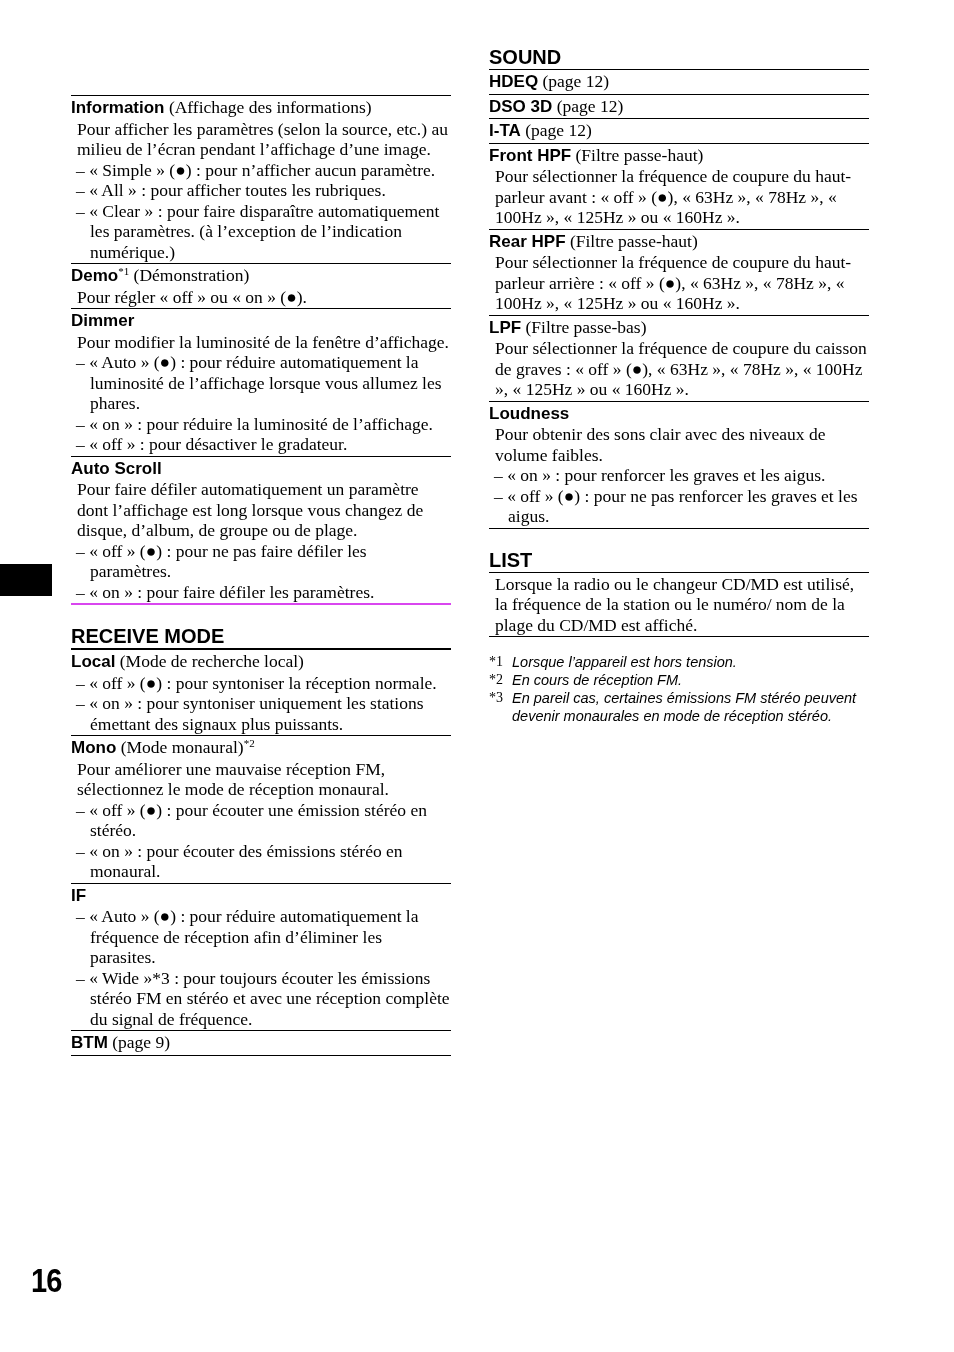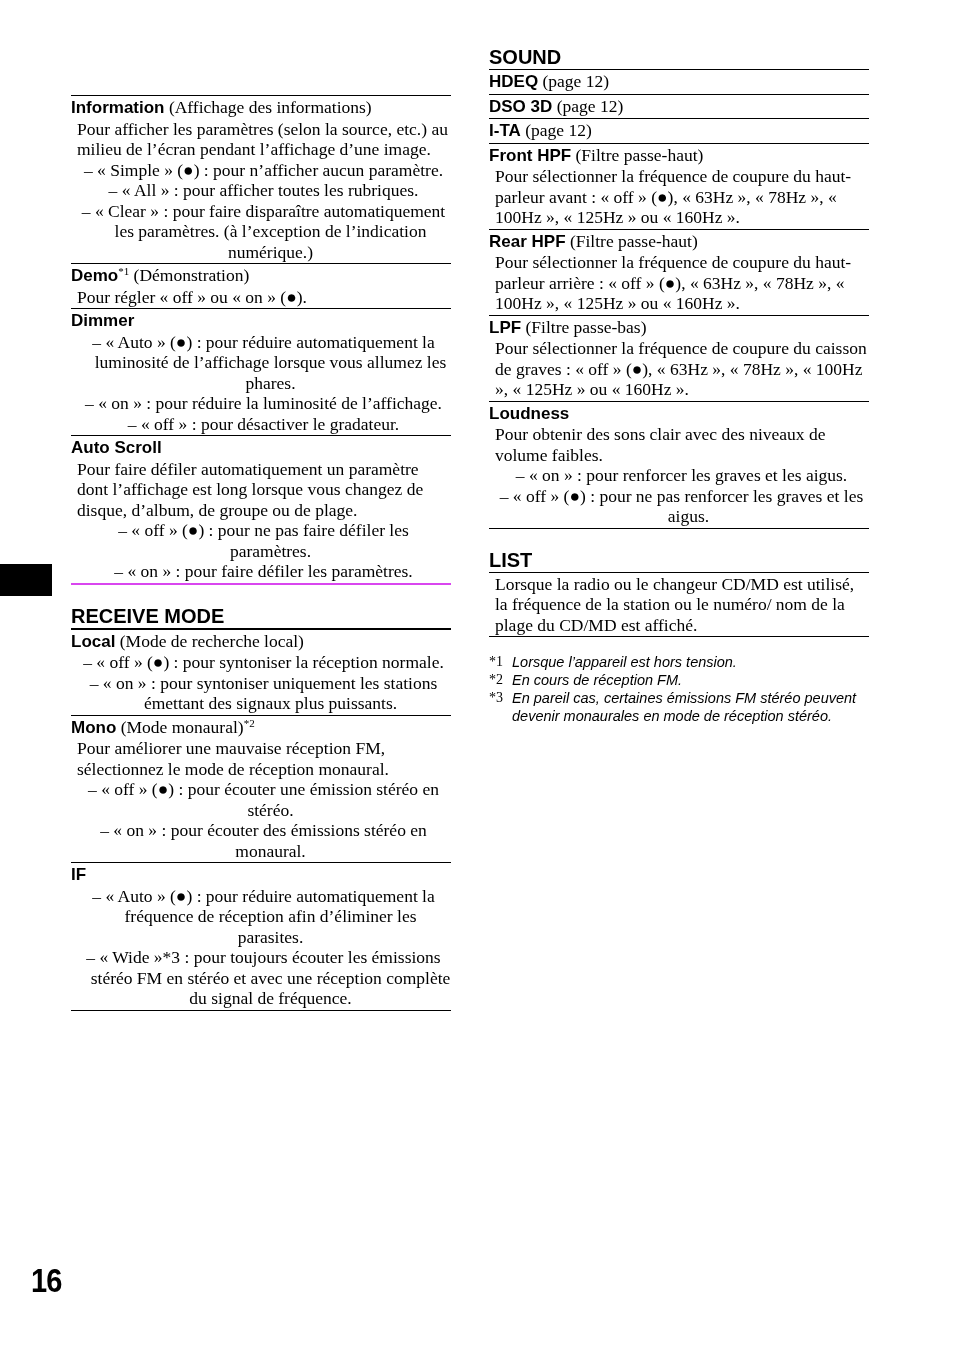--- a/index.html
+++ b/index.html
@@ -32,21 +32,20 @@
   }
   .ehead sup { font-size: 11px; vertical-align: 6px; line-height: 0; }
   .para {
     font-size: 17.5px; line-height: 20.5px;
     padding-left: 6px;
   }
   .item {
     font-size: 17.5px; line-height: 20.5px;
     padding-left: 19px; text-indent: -14px;
     margin-left: 0;
-    text-align: center;
   }
 
   .gap { height: 19px; }
 
   .footnotes {
     margin-top: 16px;
   }
   .fn {
     display: flex; font-size: 15px; line-height: 18px;
   }
@@ -81,20 +80,21 @@
     <div class="item"><span>–</span> <span>« Clear » : pour faire disparaître automatiquement les paramètres. (à l’exception de l’indication numérique.)</span></div>
   </div>
 
   <div class="entry">
     <div class="ehead"><span class="name">Demo</span><sup>*1</sup><span> (Démonstration)</span></div>
     <div class="para">Pour régler « off » ou « on » (●).</div>
   </div>
 
   <div class="entry">
     <div class="ehead"><span class="name">Dimmer</span></div>
+    <div class="para">Pour modifier la luminosité de la fenêtre d’affichage.</div>
     <div class="item"><span>–</span> <span>« Auto » (●) : pour réduire automatiquement la luminosité de l’affichage lorsque vous allumez les phares.</span></div>
     <div class="item"><span>–</span> <span>« on » : pour réduire la luminosité de l’affichage.</span></div>
     <div class="item"><span>–</span> <span>« off » : pour désactiver le gradateur.</span></div>
   </div>
 
   <div class="entry last-heavy">
     <div class="ehead"><span class="name">Auto Scroll</span></div>
     <div class="para">Pour faire défiler automatiquement un paramètre dont l’affichage est long lorsque vous changez de disque, d’album, de groupe ou de plage.</div>
     <div class="item"><span>–</span> <span>« off » (●) : pour ne pas faire défiler les paramètres.</span></div>
     <div class="item"><span>–</span> <span>« on » : pour faire défiler les paramètres.</span></div>
@@ -116,20 +116,23 @@
     <div class="item"><span>–</span> <span>« off » (●) : pour écouter une émission stéréo en stéréo.</span></div>
     <div class="item"><span>–</span> <span>« on » : pour écouter des émissions stéréo en monaural.</span></div>
   </div>
 
   <div class="entry">
     <div class="ehead"><span class="name">IF</span></div>
     <div class="item"><span>–</span> <span>« Auto » (●) : pour réduire automatiquement la fréquence de réception afin d’éliminer les parasites.</span></div>
     <div class="item"><span>–</span> <span>« Wide »*3 : pour toujours écouter les émissions stéréo FM en stéréo et avec une réception complète du signal de fréquence.</span></div>
   </div>
 
+  <div class="entry">
+    <div class="ehead"><span class="name">BTM</span><span> (page 9)</span></div>
+  </div>
 </div>
 
 <div class="col col-right" style="top:45px;">
 
   <div class="sec-title">SOUND</div>
 
   <div class="entry">
     <div class="ehead"><span class="name">HDEQ</span><span> (page 12)</span></div>
   </div>
   <div class="entry">

